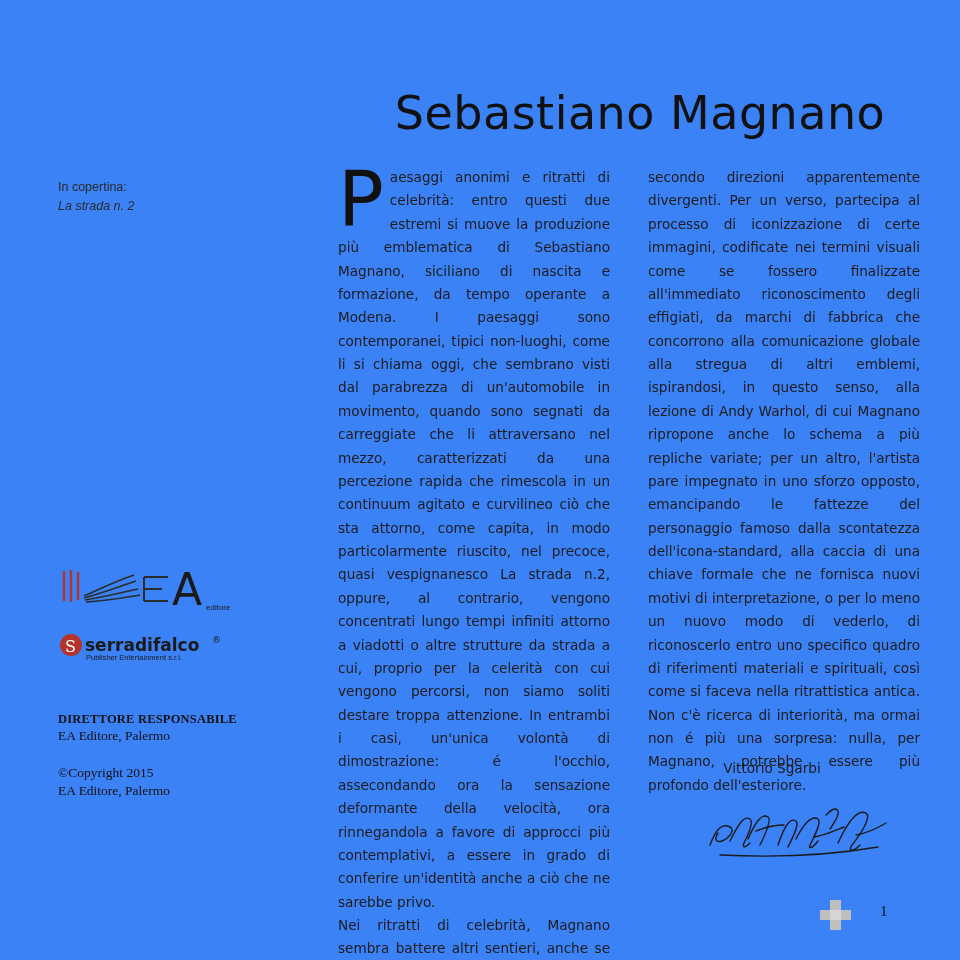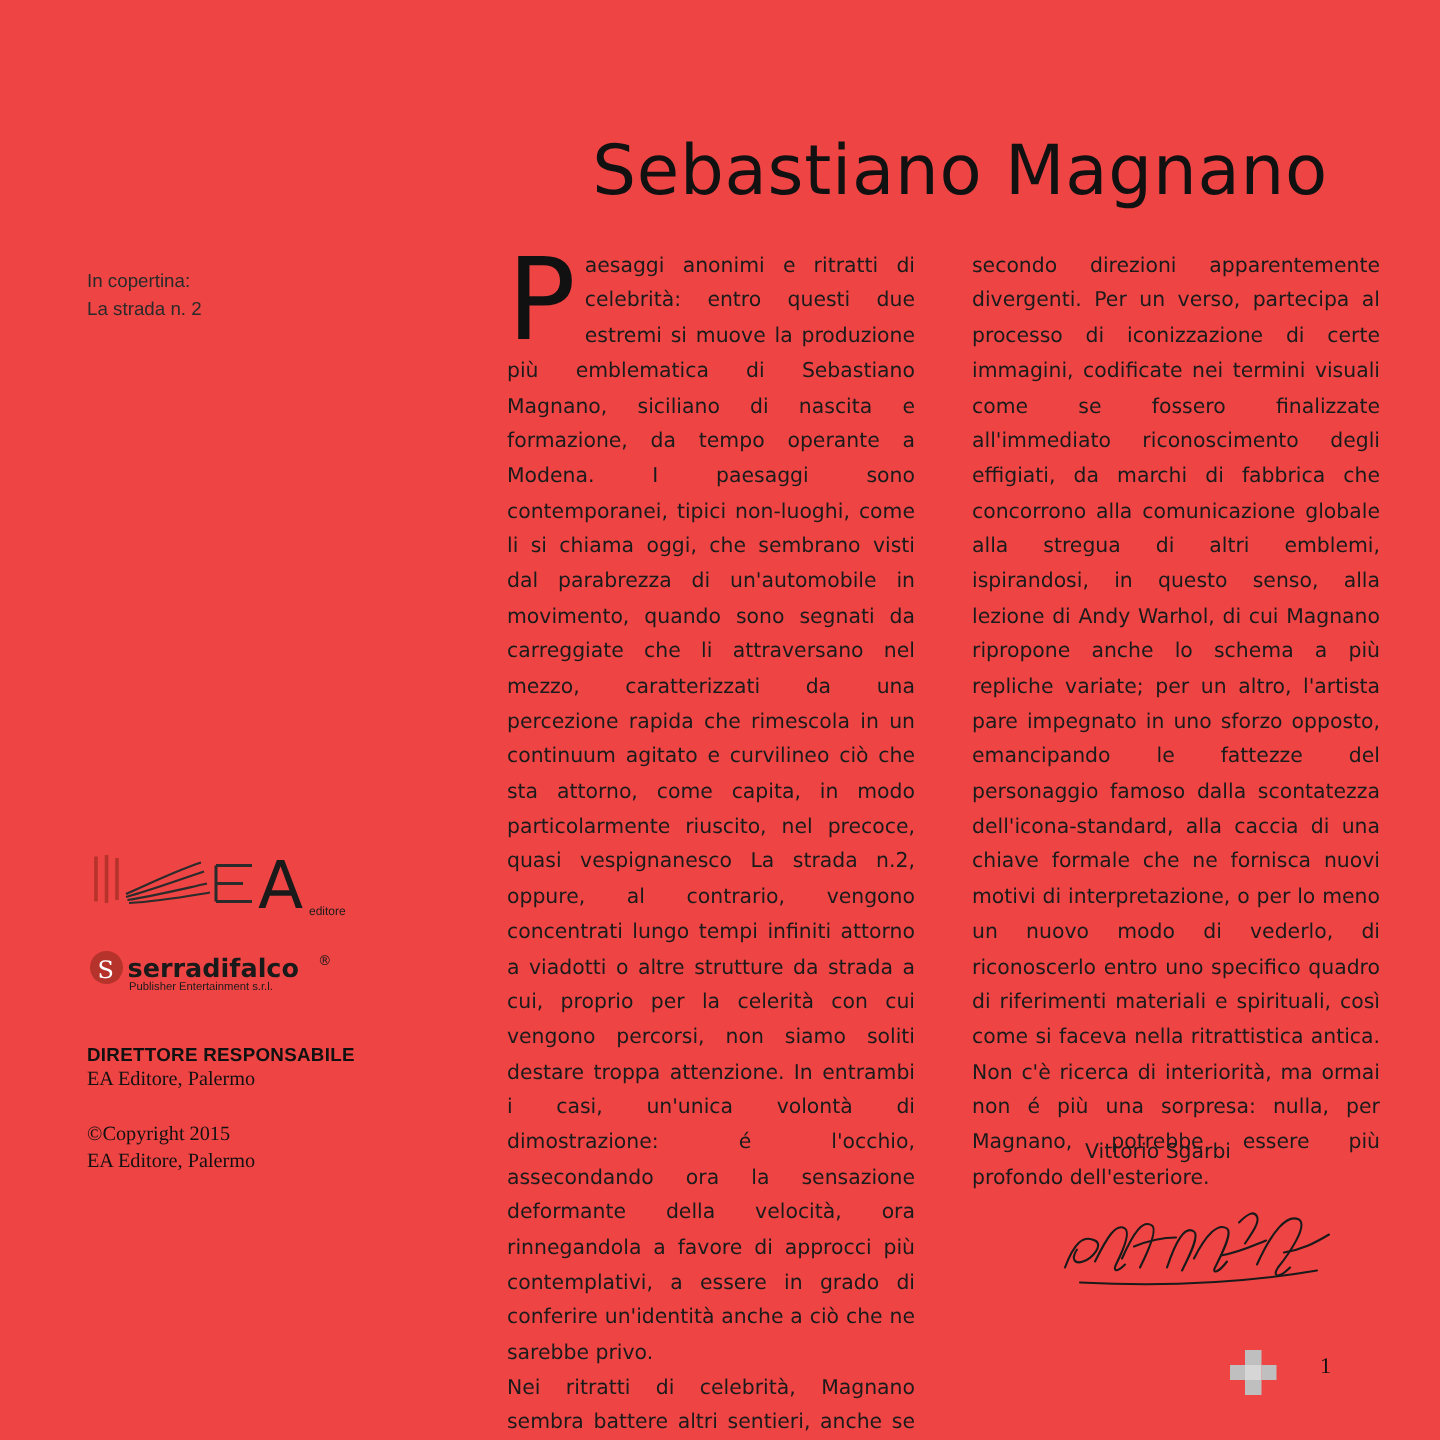--- a/index.html
+++ b/index.html
@@ -4,21 +4,21 @@
 <style>
   html, body {
     margin: 0;
     padding: 0;
     background: #ffffff;
   }
   .page {
     position: relative;
     width: 960px;
     height: 960px;
-    background: #ef4444;
+    background: #3b82f6;
     font-family: "Liberation Sans", sans-serif;
     color: #1a1a1a;
     overflow: hidden;
   }
 
   
   .title {
     position: absolute;
     left: 360px;
     top: 86px;
@@ -37,20 +37,21 @@
     position: absolute;
     left: 58px;
     top: 178px;
     width: 250px;
     font-family: "Liberation Sans", sans-serif;
     font-size: 12.5px;
     line-height: 1.55;
     color: #2a2a2a;
   }
   .cover-credit .ital {
+    font-style: italic;
   }
 
   
   .logo-ea {
     position: absolute;
     left: 60px;
     top: 565px;
     width: 200px;
     height: 56px;
   }
@@ -62,26 +63,26 @@
     height: 40px;
   }
 
   .colophon {
     position: absolute;
     left: 58px;
     top: 696px;
     width: 270px;
   }
   .colo-head {
-    font-family: Liberation Sans, sans-serif;
+    font-family: Liberation Serif, serif;
     font-weight: 700;
     font-size: 12.5px;
     letter-spacing: 0.2px;
     color: #111;
-    margin: 0 0 1px 0;
+    margin: 16px 0 1px 0;
   }
   .colo-body {
     font-family: "Liberation Serif", serif;
     font-size: 13.5px;
     color: #111;
     margin: 0 0 16px 0;
   }
   .colo-copy {
     font-family: "Liberation Serif", serif;
     font-size: 13.5px;

